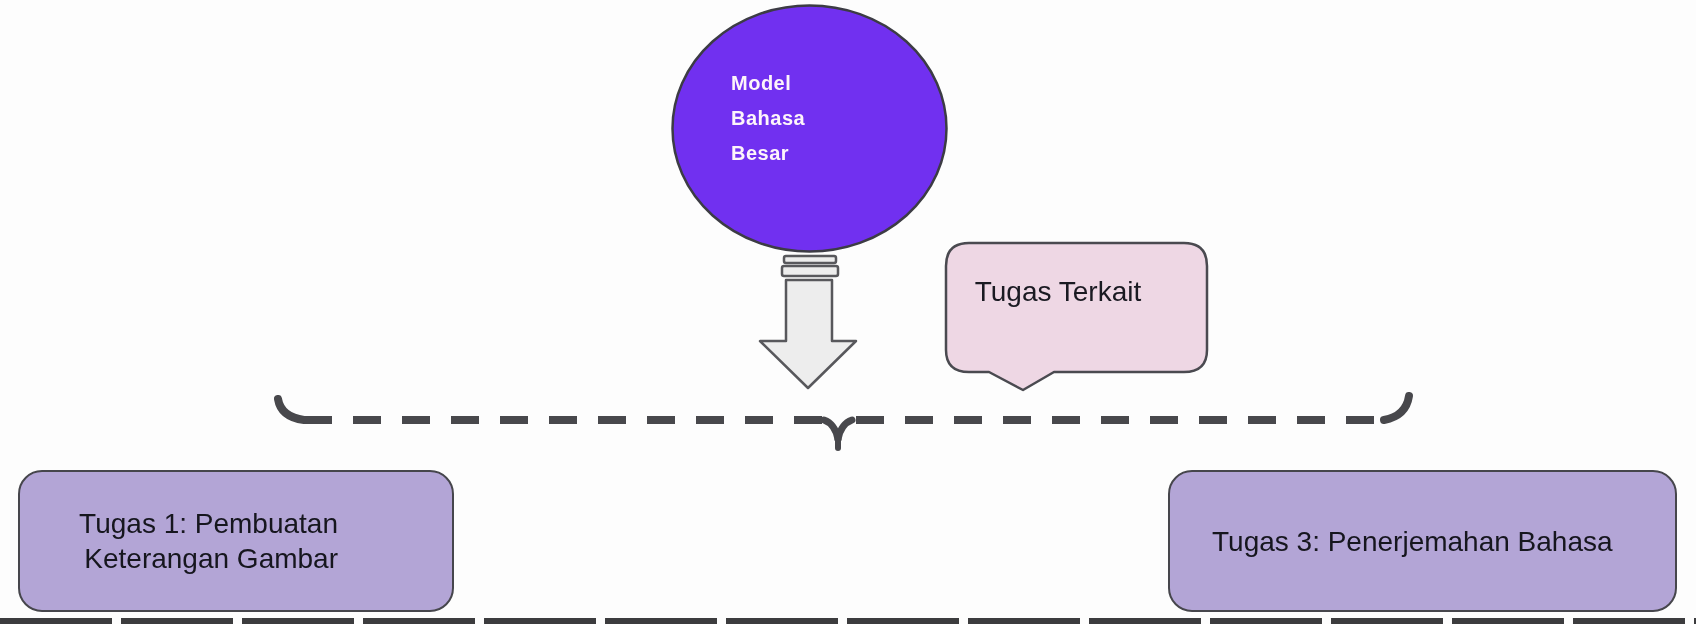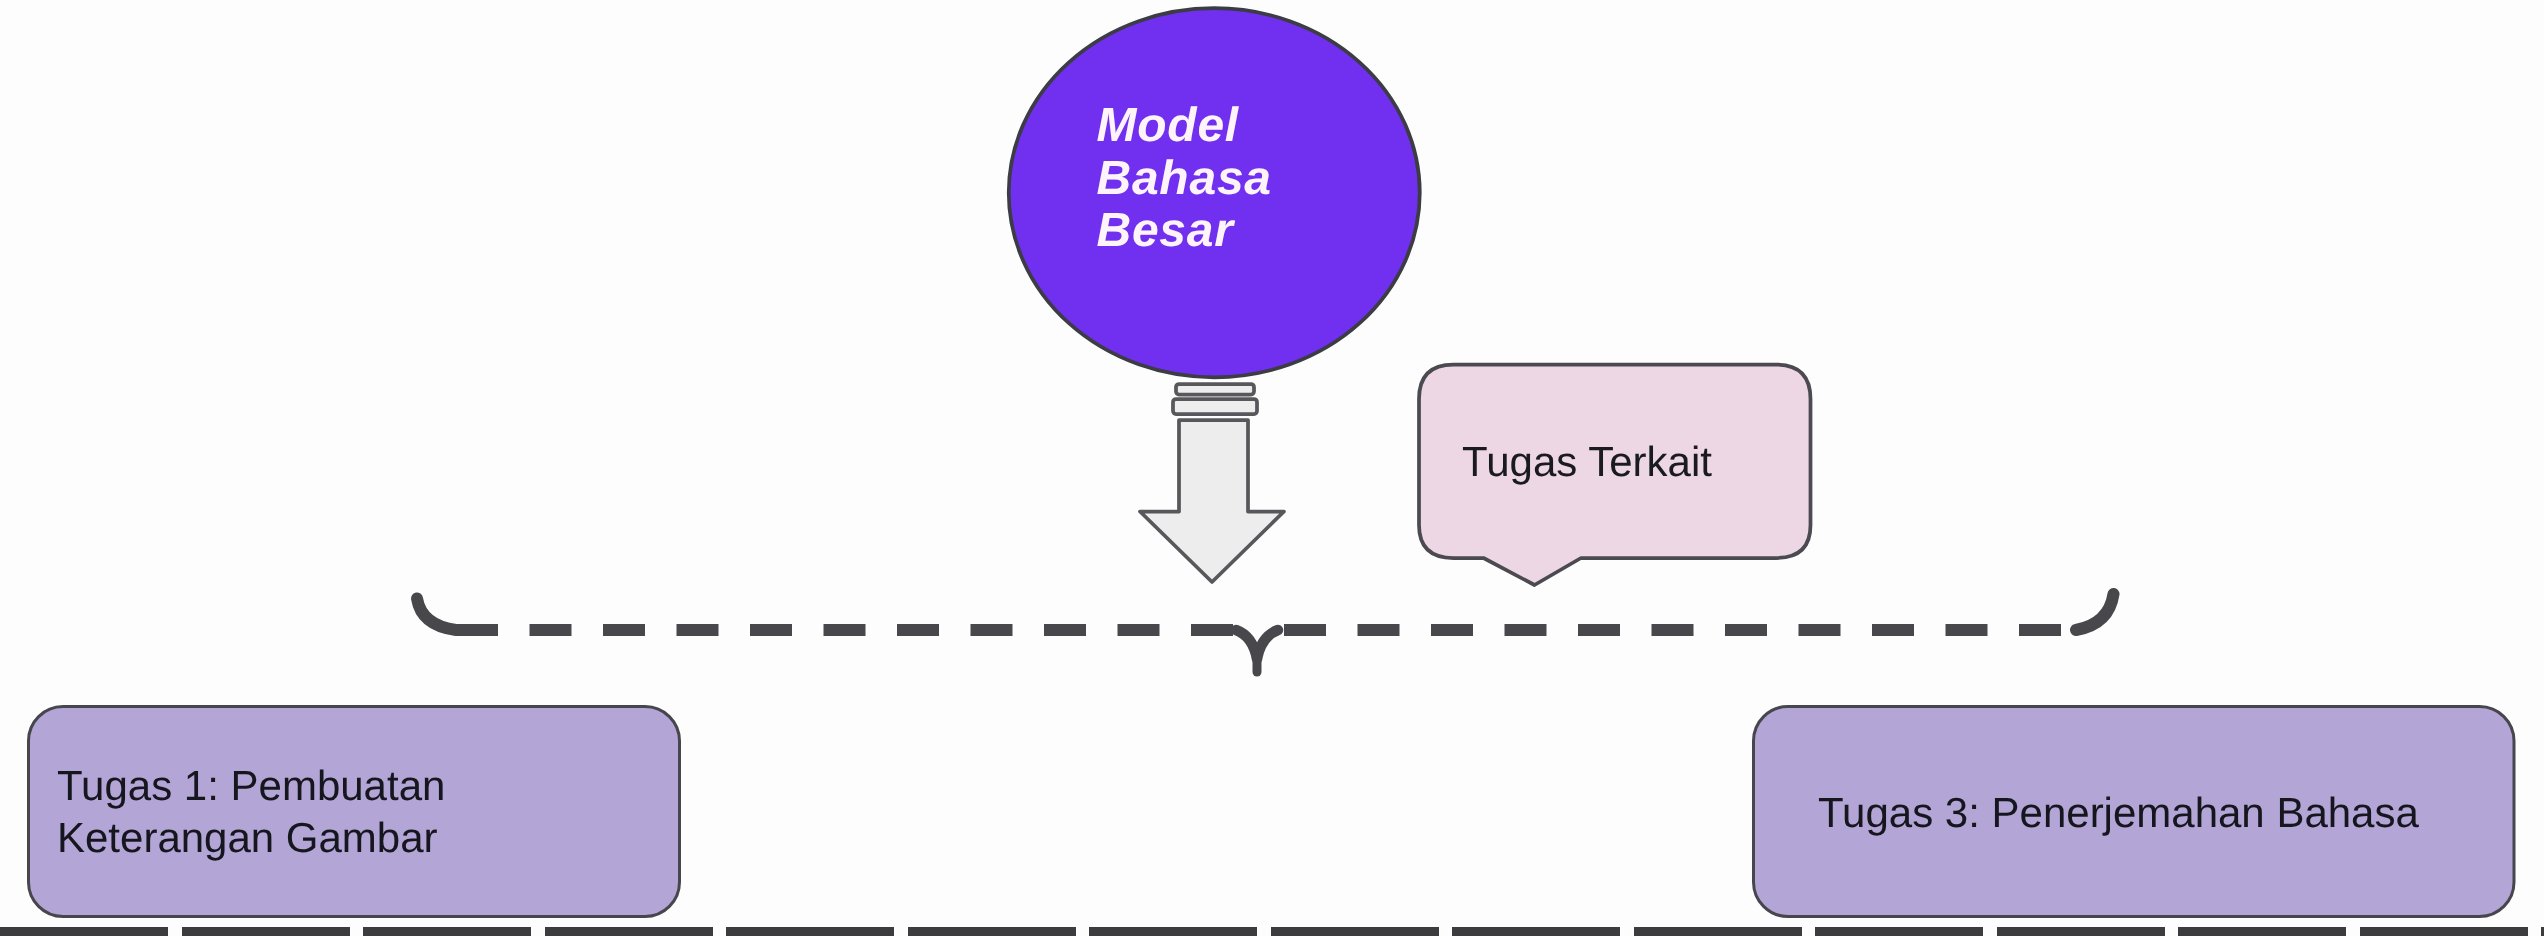--- a/index.html
+++ b/index.html
@@ -18,32 +18,31 @@
   .stage svg.shapes {
     position: absolute;
     left: 0; top: 0;
     width: 1696px;
     height: 624px;
   }
   .llm-label {
     position: absolute;
     left: 731px;
     top: 66px;
-    font-size: 32px;
+    font-size: 20px;
     font-weight: 700;
     line-height: 35px;
     color: #fdf4fa;
     white-space: pre-line;
     letter-spacing: 0.5px;
-    font-style: italic;
   }
   .callout-label {
     position: absolute;
     left: 946px;
-    top: 243px;
+    top: 227px;
     width: 224px;
     height: 129px;
     display: flex;
     align-items: center;
     justify-content: center;
     font-size: 28px;
     color: #1a1a22;
   }
   .task-box {
     position: absolute;
@@ -55,21 +54,21 @@
     border-radius: 24px;
     display: flex;
     align-items: center;
     color: #16161e;
     font-size: 28px;
     line-height: 35px;
   }
   .task-box.t1 { left: 18px;   width: 436px; padding-left: 18px; }
   .task-box.t2 { left: 572px;  width: 480px; padding-left: 21px; }
   .task-box.t3 { left: 1168px; width: 509px; padding-left: 42px; }
-  .task-box.t1 span { max-width: 300px; }
+  .task-box.t1 span { max-width: 300px; text-align: right; }
   .bottom-strip {
     position: absolute;
     left: 0;
     bottom: 0;
     width: 1696px;
     height: 6px;
     background: repeating-linear-gradient(90deg,
       #3c3c3e 0px, #3c3c3e 112px,
       transparent 112px, transparent 121px);
   }

